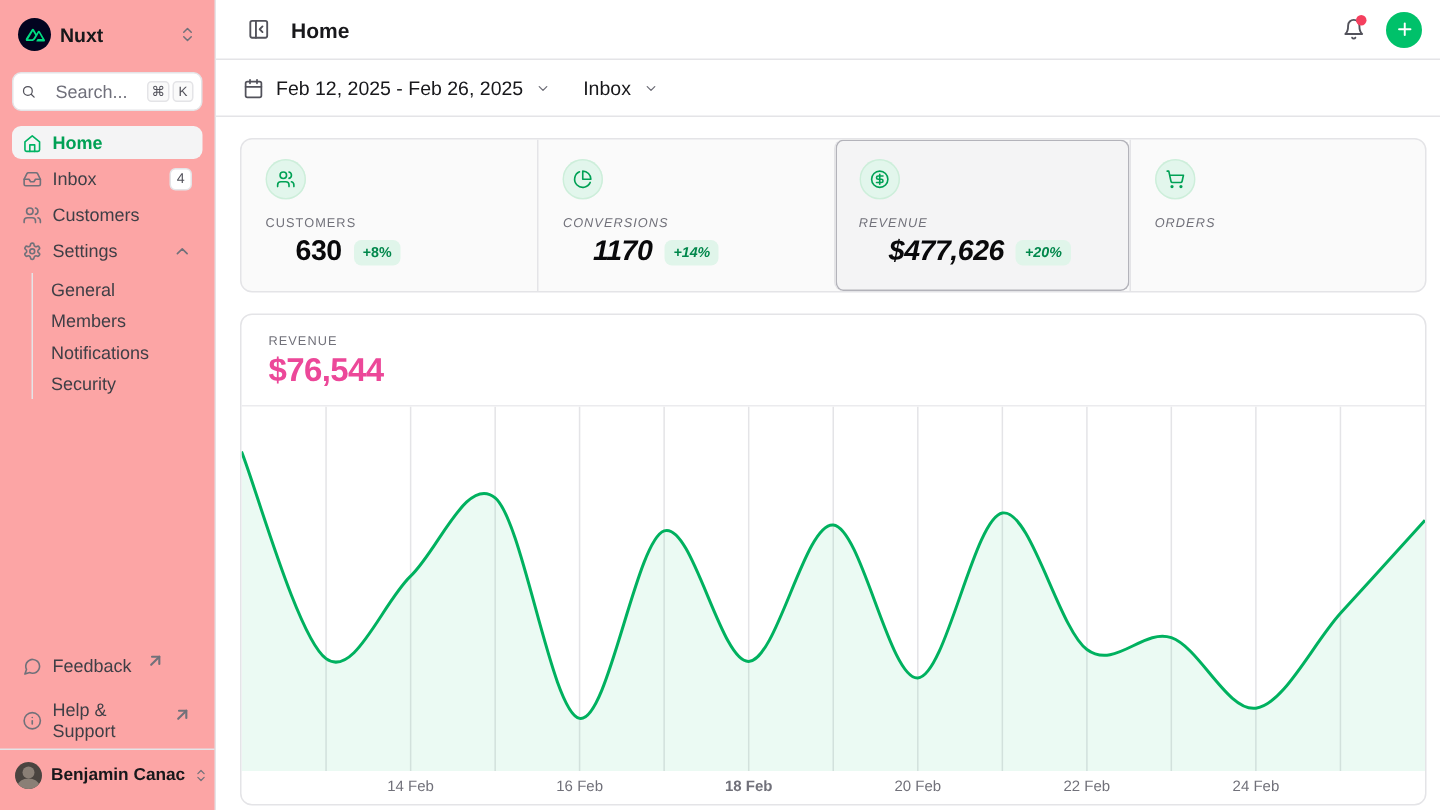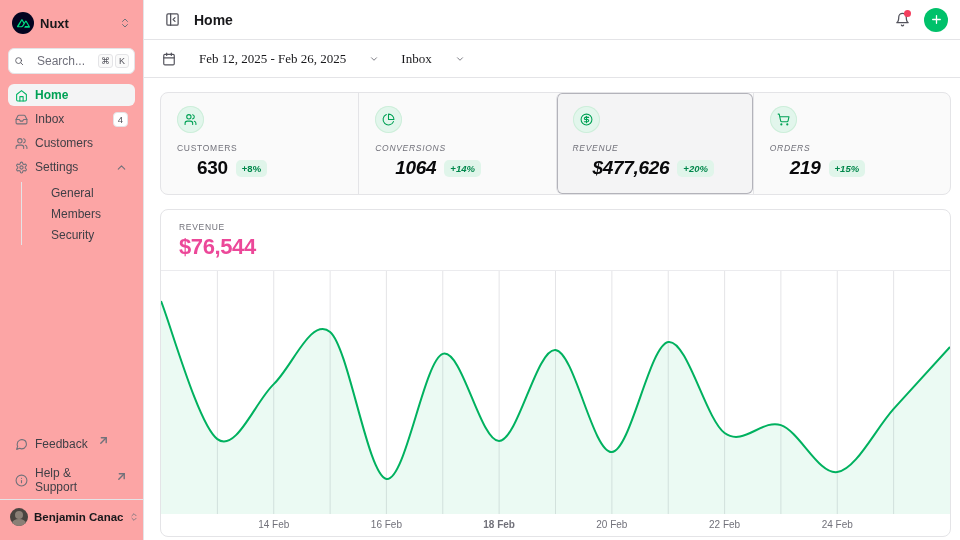--- a/index.html
+++ b/index.html
@@ -28,21 +28,21 @@
     font-size:9px; color:#52525b; display:flex; align-items:center; justify-content:center; padding:0 2px; }
   .nav { margin-top:10px; display:flex; flex-direction:column; gap:2px; }
   .nav-item { display:flex; align-items:center; gap:7px; height:22px; padding:0 7px;
     border-radius:6px; font-size:12px; color:#3f3f46; cursor:pointer; }
   .nav-item svg { width:13px; height:13px; color:#71717a; flex-shrink:0; }
   .nav-item.active { background:#f4f4f5; color:#00a155; font-weight:600; }
   .nav-item.active svg { color:#00b364; }
   .nav-badge { margin-left:auto; min-width:15px; height:15px; border:1px solid #e4e4e7; border-radius:4px;
     background:#fff; font-size:9.5px; color:#52525b; display:flex; align-items:center; justify-content:center; padding:0 3px; }
   .nav-caret { margin-left:auto; }
-  .subnav { margin:2px 0 0 13px; border-left:1px solid #e4e4e7; padding-left:17px; display:flex; flex-direction:column; }
+  .subnav { margin:2px 0 0 13px; border-left:1px solid #e4e4e7; padding-left:0; display:flex; flex-direction:column; }
   .subnav-item { height:21px; display:flex; align-items:center; padding-left:12px; font-size:12px;
     color:#3f3f46; cursor:pointer; border-radius:0 6px 6px 0; }
   .side-footer { margin-top:auto; display:flex; flex-direction:column; gap:14px; }
   .ext-arrow { width:7px; height:7px; color:#71717a; margin-left:2px; margin-bottom:7px; }
   .user-strip { border-top:1px solid #e4e4e7; margin:8px -8px 0; padding:8px 10px 6px;
     display:flex; align-items:center; gap:6px; cursor:pointer; }
   .avatar { width:18px; height:18px; border-radius:50%; background:#4a4440; position:relative; overflow:hidden; flex-shrink:0; }
   .avatar::before { content:""; position:absolute; left:5px; top:3px; width:8px; height:8px; border-radius:50%; background:#8a7f76; }
   .avatar::after { content:""; position:absolute; left:2px; top:11px; width:14px; height:9px; border-radius:50%; background:#8a7f76; }
   .user-name { font-size:11.5px; font-weight:600; white-space:nowrap; flex:1; }
@@ -54,22 +54,22 @@
     border:none; background:transparent; border-radius:6px; cursor:pointer; color:#52525b; position:relative; }
   .icon-btn svg { width:15px; height:15px; }
   .page-title { font-size:14px; font-weight:700; }
   .topbar-right { margin-left:auto; display:flex; align-items:center; gap:10px; }
   .notif-dot { position:absolute; top:2px; right:3px; width:7px; height:7px; border-radius:50%; background:#f43f5e; }
   .plus-btn { width:24px; height:24px; border-radius:50%; border:none; background:#00c16a; color:#fff;
     display:flex; align-items:center; justify-content:center; cursor:pointer; }
   .plus-btn svg { width:13px; height:13px; }
 
   .toolbar { height:38px; border-bottom:1px solid #e4e4e7; display:flex; align-items:center; padding:0 16px; gap:18px; }
-  .tool-btn { display:flex; align-items:center; gap:23px; border:none; background:transparent; cursor:pointer;
-    font-size:13px; font-weight:500; color:#18181b; font-family:Liberation Serif, serif; padding:4px 2px; border-radius:6px; }
+  .tool-btn { display:flex; align-items:center; gap:8px; border:none; background:transparent; cursor:pointer;
+    font-size:13px; font-weight:500; color:#18181b; font-family:Liberation Sans, sans-serif; padding:4px 2px; border-radius:6px; }
   .tool-btn svg.cal { width:14px; height:14px; color:#52525b; }
   .tool-btn svg.chev { width:10px; height:10px; color:#71717a; }
 
   .content { padding:14px 9px 0 16px; }
 
   
   .stats-row { display:grid; grid-template-columns:1fr 1fr 1fr 1fr; border:1px solid #e4e4e7;
     border-radius:8px; background:#fafafa; overflow:hidden; }
   .stat-card { padding:13px 16px 15px; cursor:pointer; position:relative; }
   .stat-card + .stat-card { border-left:1px solid #e4e4e7;font-style:italic; }
@@ -156,20 +156,21 @@
             <circle cx="12" cy="12" r="3"></circle>
           </svg>
         <span>Settings</span>
         <svg class="icon-xs nav-caret" viewBox="0 0 24 24" fill="none" stroke="currentColor" stroke-width="2" stroke-linecap="round" stroke-linejoin="round">
             <path d="m18 15-6-6-6 6"></path>
           </svg>
       </div>
       <div class="subnav">
         <div class="subnav-item">General</div>
         <div class="subnav-item">Members</div>
+        <div class="subnav-item">Notifications</div>
         <div class="subnav-item">Security</div>
       </div>
     </nav>
 
     <div class="side-footer">
       <div class="nav-item">
         <svg viewBox="0 0 24 24" fill="none" stroke="currentColor" stroke-width="2" stroke-linecap="round" stroke-linejoin="round">
             <path d="M21 11.5a8.38 8.38 0 0 1-.9 3.8 8.5 8.5 0 0 1-7.6 4.7 8.38 8.38 0 0 1-3.8-.9L3 21l1.9-5.7a8.38 8.38 0 0 1-.9-3.8 8.5 8.5 0 0 1 4.7-7.6 8.38 8.38 0 0 1 3.8-.9h.5a8.48 8.48 0 0 1 8 8v.5z"></path>
           </svg>
         <span>Feedback</span>
@@ -271,21 +272,21 @@
         </div>
         <div class="stat-card">
           <span class="stat-icon">
             <svg viewBox="0 0 24 24" fill="none" stroke="currentColor" stroke-width="2" stroke-linecap="round" stroke-linejoin="round">
                 <path d="M21.21 15.89A10 10 0 1 1 8 2.83"></path>
                 <path d="M22 12A10 10 0 0 0 12 2v10z"></path>
               </svg>
           </span>
           <div class="stat-label">CONVERSIONS</div>
           <div class="stat-value-row">
-            <span class="stat-value">1064</span>
+            <span class="stat-value">1170</span>
             <span class="delta-badge">+14%</span>
           </div>
         </div>
         <div class="stat-card selected">
           <span class="stat-icon">
             <svg viewBox="0 0 24 24" fill="none" stroke="currentColor" stroke-width="2" stroke-linecap="round" stroke-linejoin="round">
                 <circle cx="12" cy="12" r="10"></circle>
                 <path d="M16 8h-6a2 2 0 1 0 0 4h4a2 2 0 1 1 0 4H8"></path>
                 <path d="M12 18V6"></path>
               </svg>
@@ -298,24 +299,20 @@
         </div>
         <div class="stat-card">
           <span class="stat-icon">
             <svg viewBox="0 0 24 24" fill="none" stroke="currentColor" stroke-width="2" stroke-linecap="round" stroke-linejoin="round">
                 <circle cx="8" cy="21" r="1"></circle>
                 <circle cx="19" cy="21" r="1"></circle>
                 <path d="M2.05 2.05h2l2.66 12.42a2 2 0 0 0 2 1.58h9.78a2 2 0 0 0 1.95-1.57l1.65-7.43H5.12"></path>
               </svg>
           </span>
           <div class="stat-label">ORDERS</div>
-          <div class="stat-value-row">
-            <span class="stat-value">219</span>
-            <span class="delta-badge">+15%</span>
-          </div>
         </div>
       </div>
 
       <div class="chart-card">
         <div class="chart-head">
           <div class="chart-label">REVENUE</div>
           <div class="chart-value">$76,544</div>
         </div>
         <div class="plot-wrap">
           <svg viewBox="0 0 788 243" preserveAspectRatio="none">

